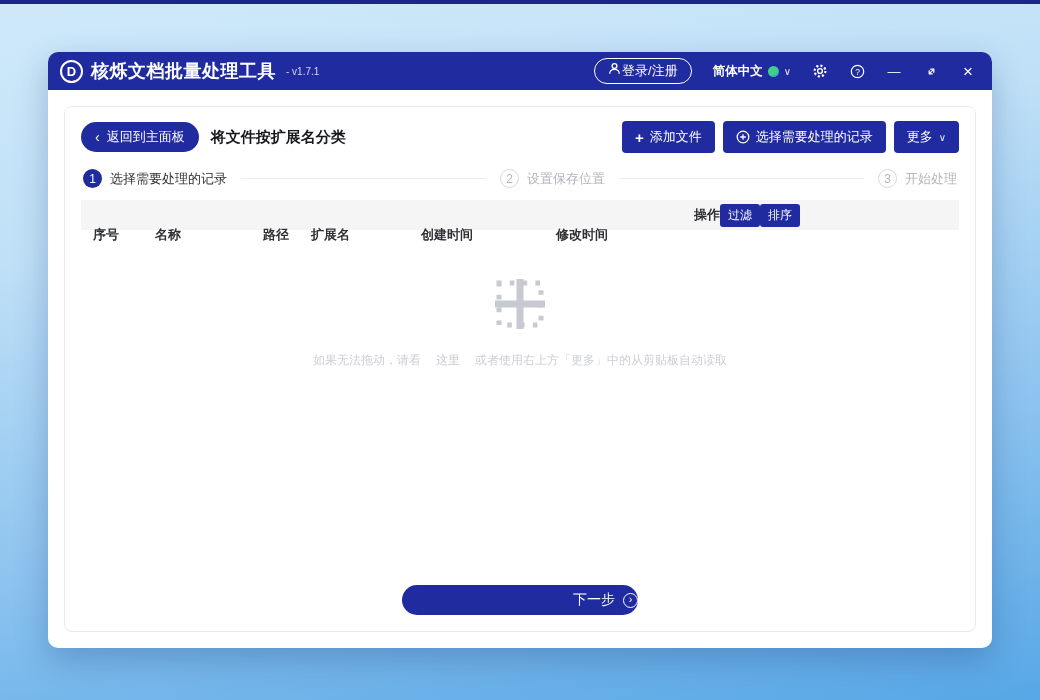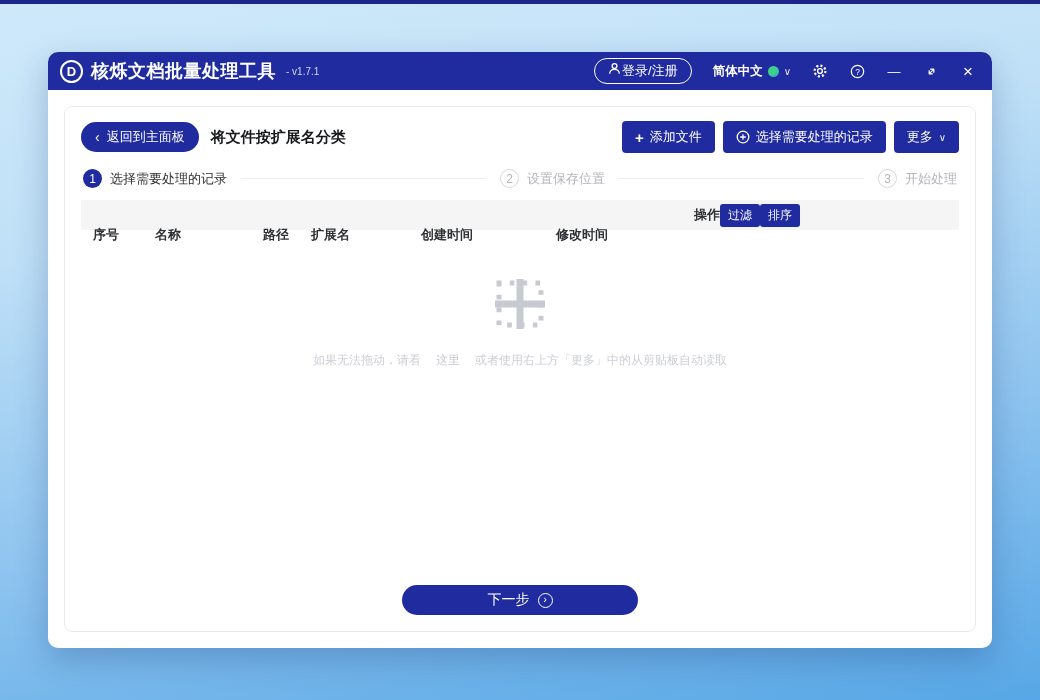--- a/index.html
+++ b/index.html
@@ -83,21 +83,21 @@
 
   
   .dropzone { flex:1; display:flex; flex-direction:column; align-items:center; padding-top:42px; }
   .drop-title { margin-top:22px; font-size:19px; color:#c2c5cd; letter-spacing:1px; }
   .drop-hint { margin-top:16px; font-size:12px; color:#cdcfd5; }
   .drop-hint .here { margin:0 15px; cursor:pointer; color:#c4c7cf; }
 
   
   .footer { margin-top:auto; display:flex; justify-content:center; padding-bottom:14px; flex-shrink:0; }
   .next-btn { width:236px; height:30px; border-radius:999px; background:#1f2b9e; color:#fff;
-    border:none; font-size:14px; display:flex; align-items:center; justify-content:center;
+    border:none; font-size:14px; display:flex; align-items:center; justify-content:flex-end;
     gap:8px; cursor:pointer; font-family:inherit; }
   .next-circle { width:15px; height:15px; border:1.2px solid #fff; border-radius:50%;
     display:flex; align-items:center; justify-content:center; font-size:11px; line-height:1; padding-bottom:1px; }
 </style>
 </head>
 <body>
 
 <div class="top-strip"></div>
 
 <div class="window">

